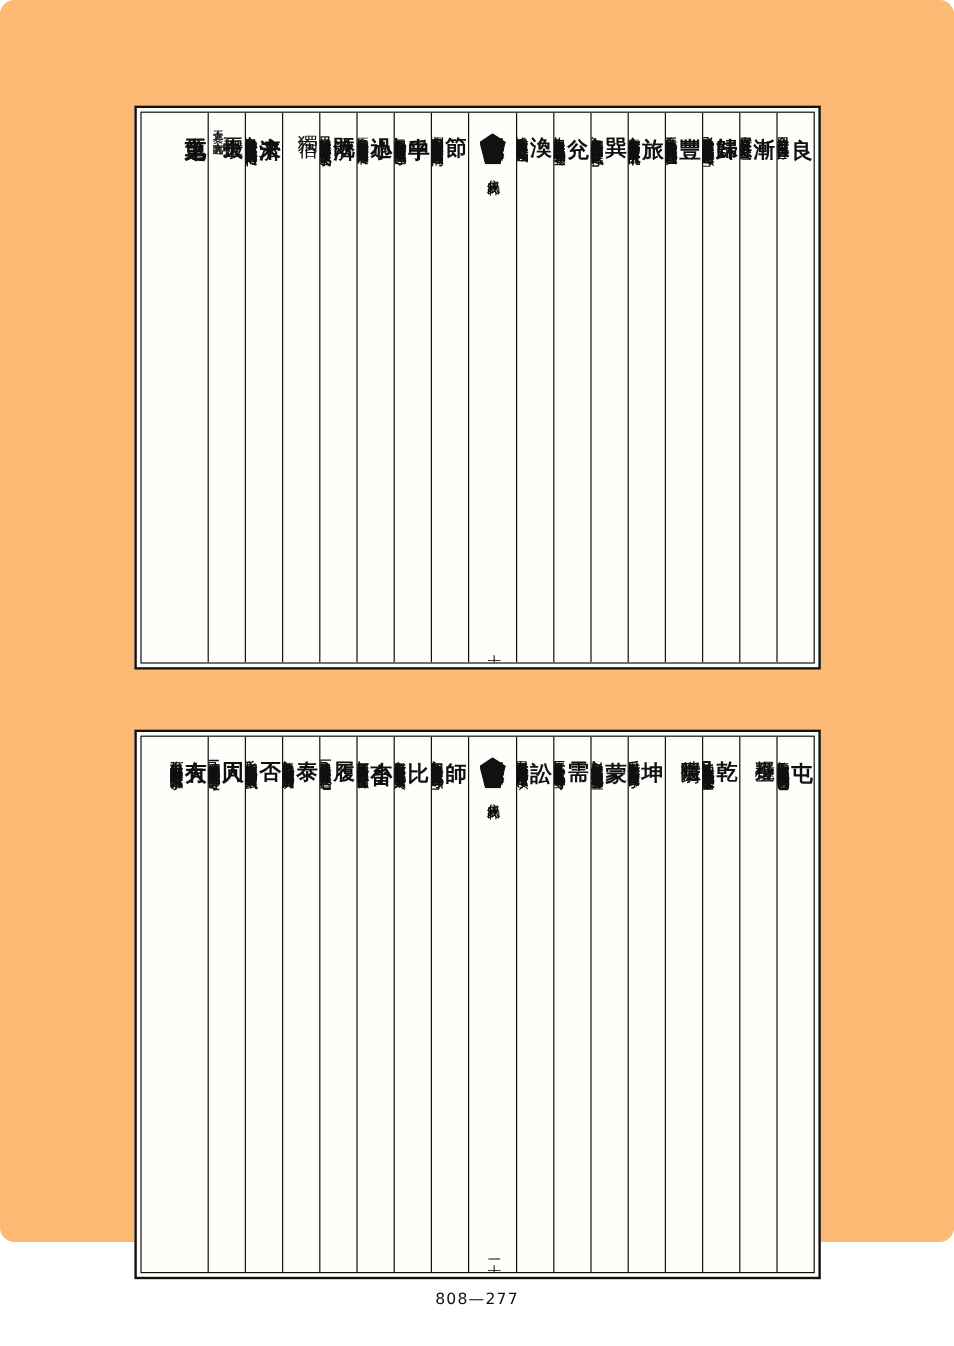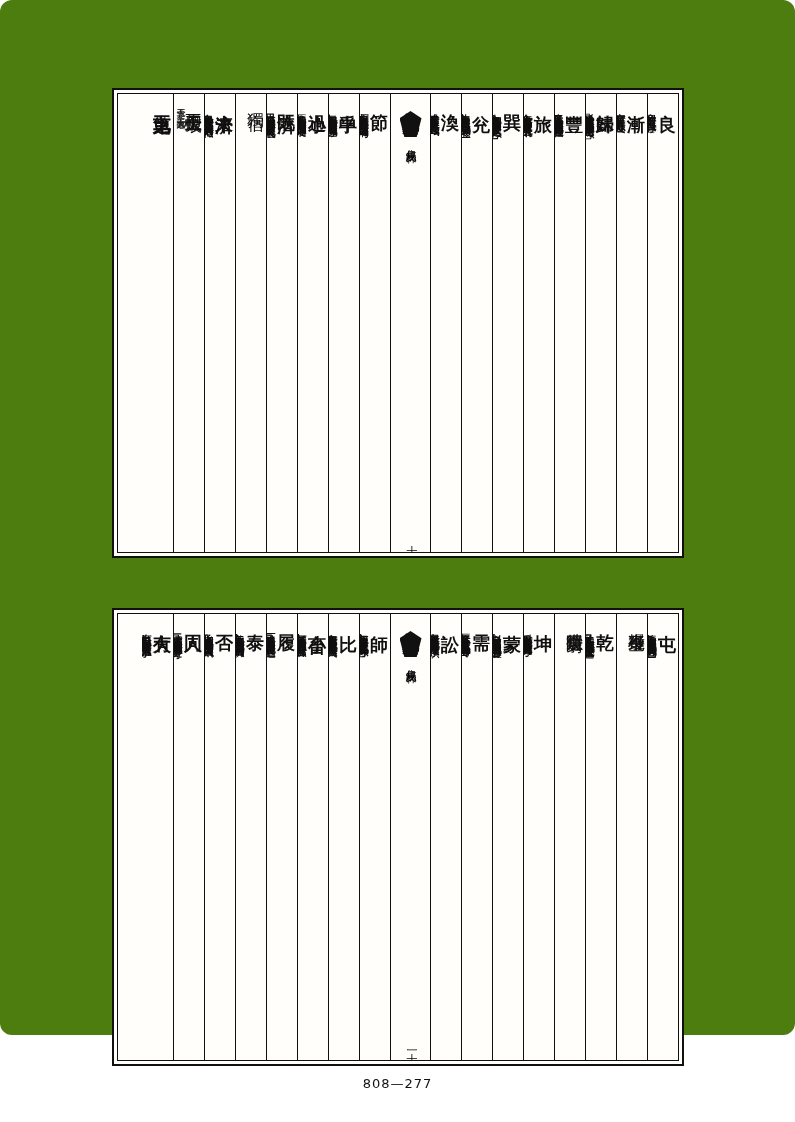--- a/index.html
+++ b/index.html
@@ -12,21 +12,21 @@
     height: 1122px;
     font-family: "DejaVu Serif", "Liberation Serif", serif;
     position: relative;
     overflow: hidden;
   }
   .page {
     position: absolute;
     left: 0; top: 0;
     width: 795px;
     height: 1035px;
-    background: #4d7c0f;
+    background: #fdba74;
     border-radius: 12px;
   }
 
   
   .block {
     position: absolute;
     border: 2px solid #111;
     background: #fffefb;
     box-sizing: border-box;
   }

